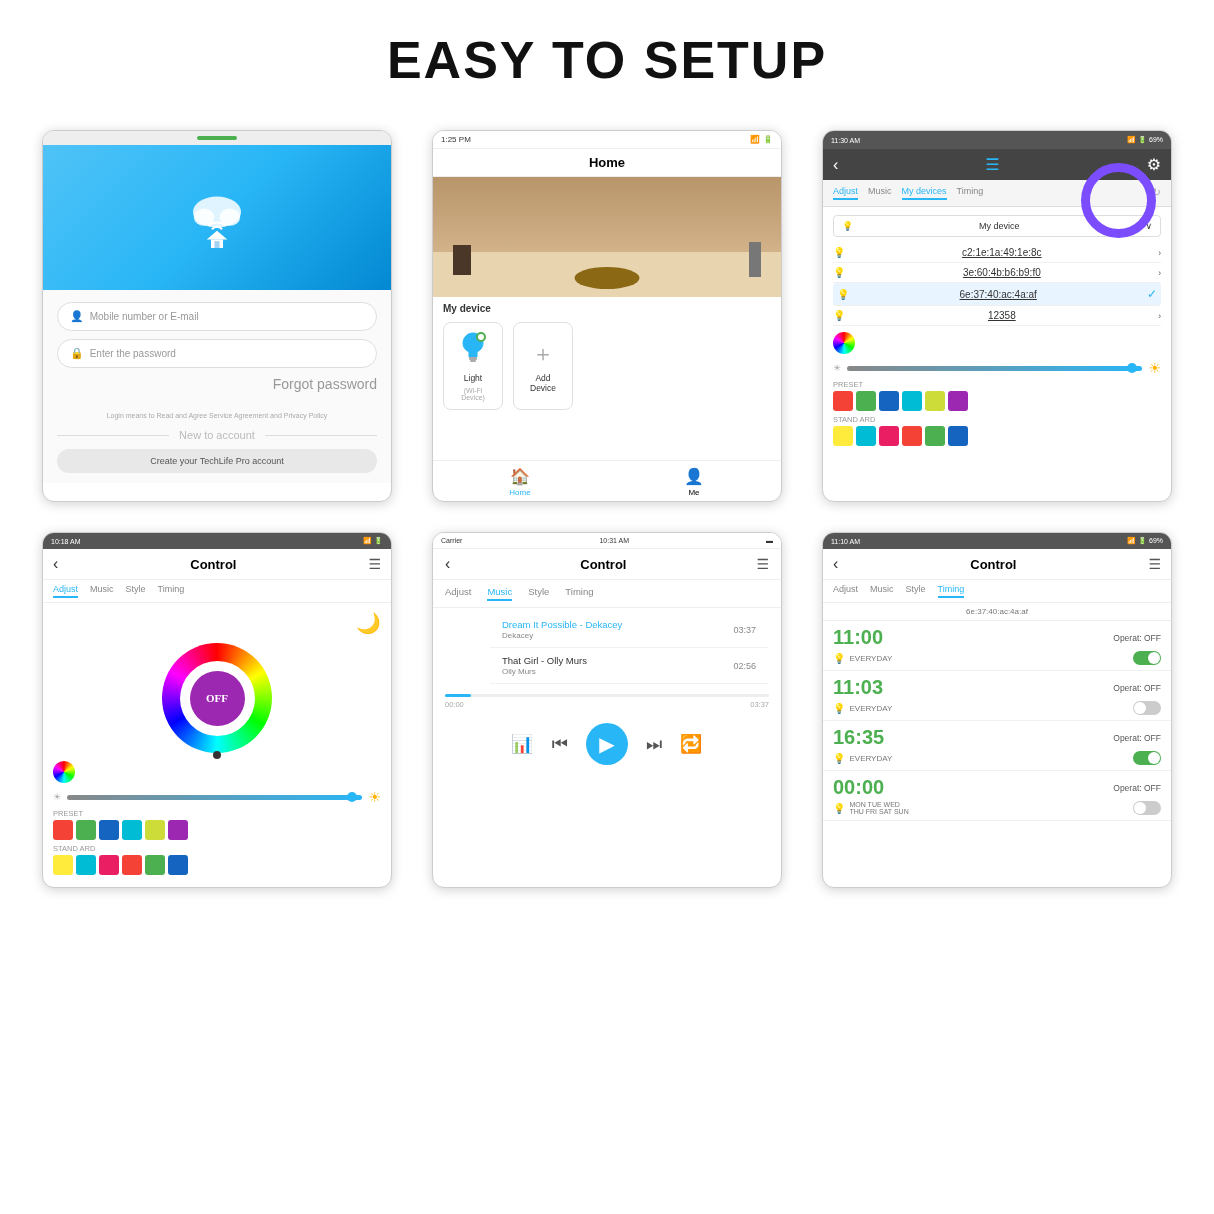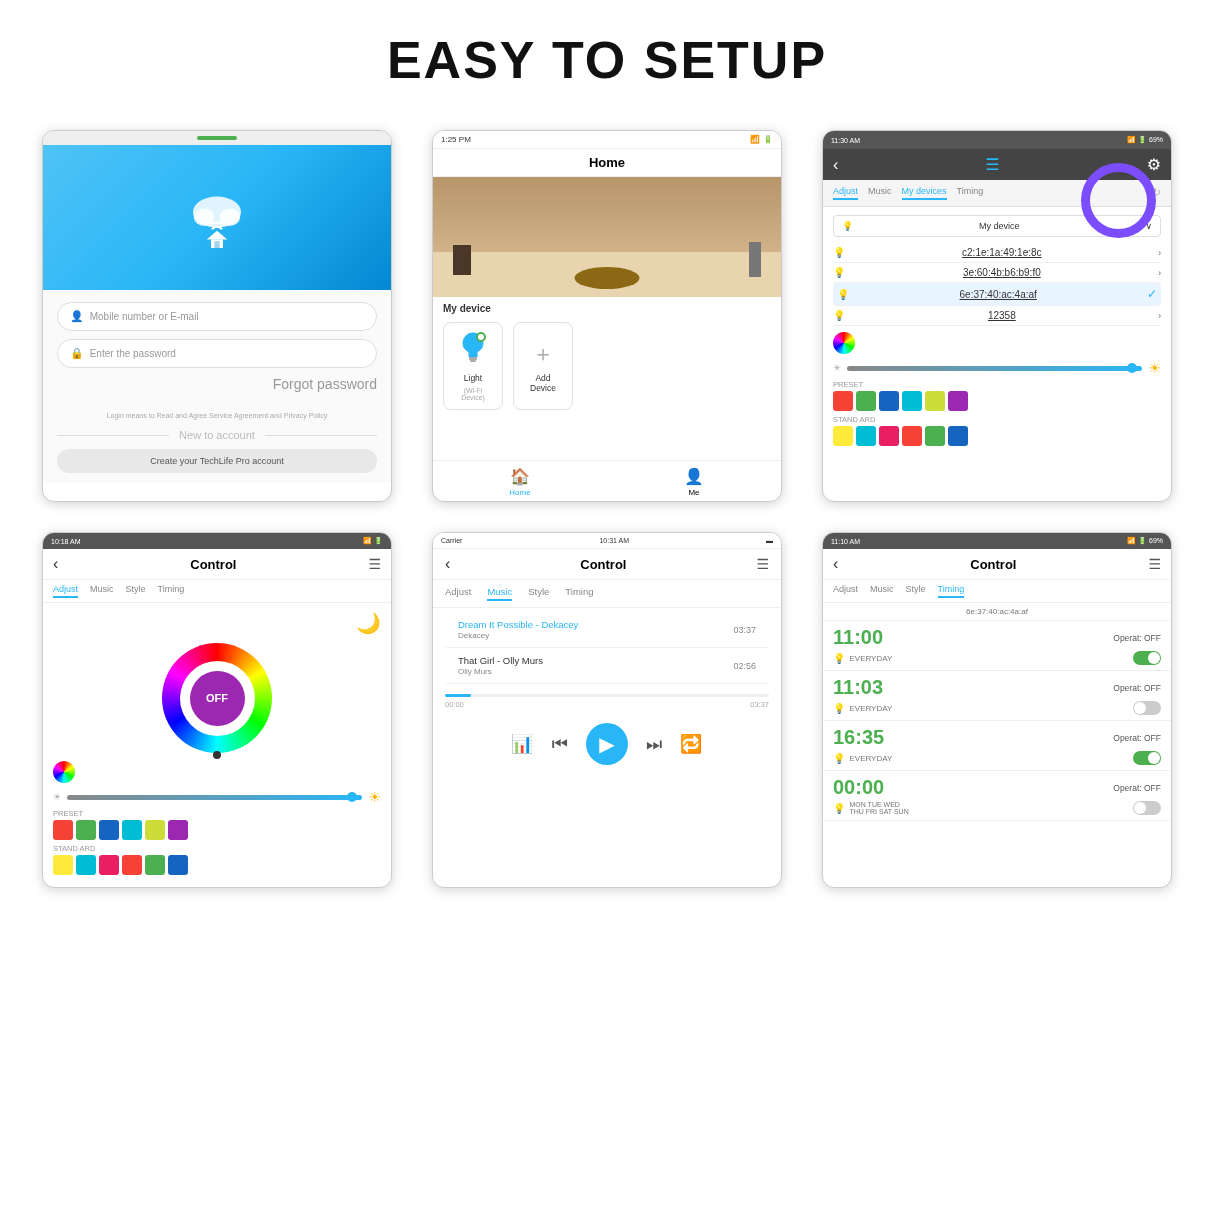--- a/index.html
+++ b/index.html
@@ -295,20 +295,21 @@
     .off-btn {
       background: #9c27b0;
       color: #fff;
       border-radius: 50%;
       width: 55px; height: 55px;
       display: flex;
       align-items: center;
       justify-content: center;
       font-size: 11px;
       font-weight: bold;
+      font-family: Liberation Serif, serif;
     }
     .color-wheel-row {
       display: flex;
       align-items: center;
       gap: 8px;
       margin: 6px 0;
     }
     .cw-small {
       width: 22px; height: 22px;
       border-radius: 50%;
@@ -357,21 +358,21 @@
     }
     .p5-tabs {
       display: flex;
       gap: 16px;
       padding: 6px 12px;
       border-bottom: 1px solid #eee;
       font-size: 9.5px;
     }
     .p5-tab { color: #888; }
     .p5-tab.active { color: #29b6f6; border-bottom: 2px solid #29b6f6; padding-bottom: 2px; }
-    .song-list { padding: 4px 13px; }
+    .song-list { padding: 4px 13px; margin-left: 44px; }
     .song-item {
       display: flex;
       justify-content: space-between;
       padding: 7px 12px;
       border-bottom: 1px solid #f0f0f0;
     }
     .song-left {}
     .song-title { font-size: 9.5px; color: #29b6f6; font-weight: 500; }
     .song-title.normal { color: #333; }
     .song-artist { font-size: 8px; color: #888; margin-top: 1px; }

